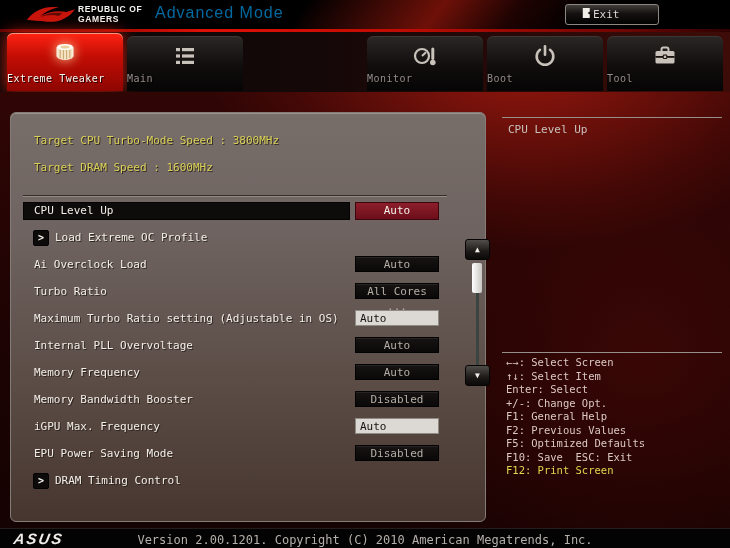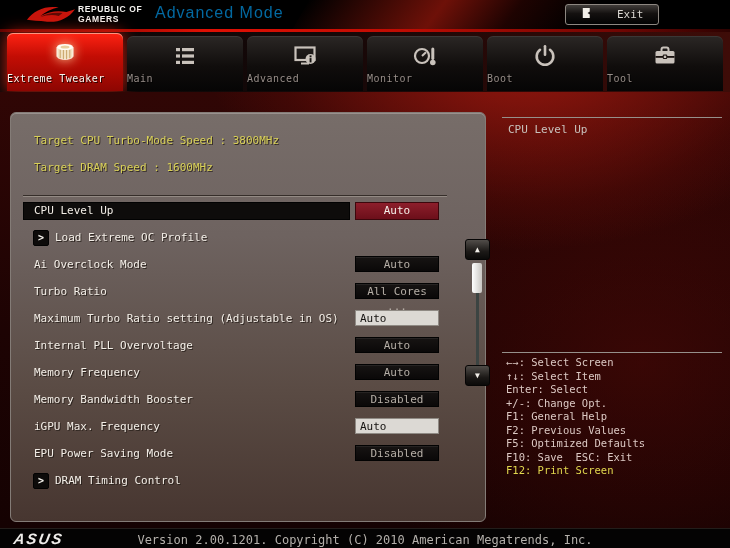--- a/index.html
+++ b/index.html
@@ -28,21 +28,21 @@
     font-size:8.5px; line-height:9.5px; letter-spacing:.6px;
   }
   .mode-title {
     position:absolute; left:155px; top:4px; color:#0369a1;
     font-family:"Liberation Sans", sans-serif; font-size:16px; letter-spacing:1px;
   }
   .exit-btn {
     position:absolute; right:8px; top:4px; width:94px; height:21px;
     background:linear-gradient(180deg,#413d3a 0%,#141110 45%,#020202 100%);
     border:1px solid #8d8781; border-radius:3px;
-    display:flex; align-items:center; gap:24px; padding-left:14px;
+    display:flex; align-items:center; gap:0; padding-left:14px;
     color:#dcd8d3; font-size:11px; cursor:pointer;
   }
   .red-separator {
     position:absolute; top:29px; left:0; width:730px; height:3px;
     background:linear-gradient(90deg,#5c0301,#e01004 28%,#c00c03 55%,#700603 85%,#2c0201);
   }
 
   
   .tabbar {
     position:absolute; top:32px; left:0; width:730px; height:60px;
@@ -216,32 +216,20 @@
             <rect x="10" y="5" width="12" height="3.2"></rect>
           <rect x="4" y="11.4" width="4" height="3.2"></rect>
             <rect x="10" y="11.4" width="12" height="3.2"></rect>
           <rect x="4" y="17.8" width="4" height="3.2"></rect>
             <rect x="10" y="17.8" width="12" height="3.2"></rect>
         </svg>
       </span>
       <span class="tlabel">Main</span>
     </div>
 
-    <div class="tab" style="left:247px">
-      <span class="icon">
-        <svg width="26" height="26" viewBox="0 0 26 26" fill="none" stroke="currentColor">
-          <rect x="3.5" y="4.5" width="19" height="12.5" stroke-width="2.2"></rect>
-          <path d="M9 20.5h8" stroke-width="2"></path>
-          <circle cx="18.5" cy="16" r="5" fill="currentColor" stroke="none"></circle>
-          <rect x="17.6" y="12.4" width="1.9" height="1.9" fill="#151210" stroke="none"></rect>
-          <rect x="17.6" y="15.1" width="1.9" height="4.3" fill="#151210" stroke="none"></rect>
-        </svg>
-      </span>
-      <span class="tlabel">Advanced</span>
-    </div>
 
     <div class="tab" style="left:367px">
       <span class="icon">
         <svg width="26" height="26" viewBox="0 0 26 26" fill="none" stroke="currentColor">
           <circle cx="10" cy="13" r="7" stroke-width="2.2"></circle>
           <path d="M10 13 L14 9.2" stroke-width="2"></path>
           <rect x="19.3" y="4.5" width="3" height="12.5" rx="1.5" fill="currentColor" stroke="none"></rect>
           <circle cx="20.8" cy="19.5" r="2.8" fill="currentColor" stroke="none"></circle>
         </svg>
       </span>
@@ -283,21 +271,21 @@
         <div class="sel-label-box">CPU Level Up</div>
         <div class="sel-val-box">Auto</div>
       </div>
 
       <div class="row" style="top:117px">
         <span class="arrowbox">&gt;</span>
         <span class="rlabel indent">Load Extreme OC Profile</span>
       </div>
 
       <div class="row" style="top:144px">
-        <span class="rlabel">Ai Overclock Mode</span>
+        <span class="rlabel">Ai Overclock Load</span>
         <span class="val drop">Auto</span>
       </div>
 
       <div class="row" style="top:171px">
         <span class="rlabel">Turbo Ratio</span>
         <span class="val drop">All Cores ...</span>
       </div>
 
       <div class="row" style="top:198px">
         <span class="rlabel">Maximum Turbo Ratio setting (Adjustable in OS)</span>

